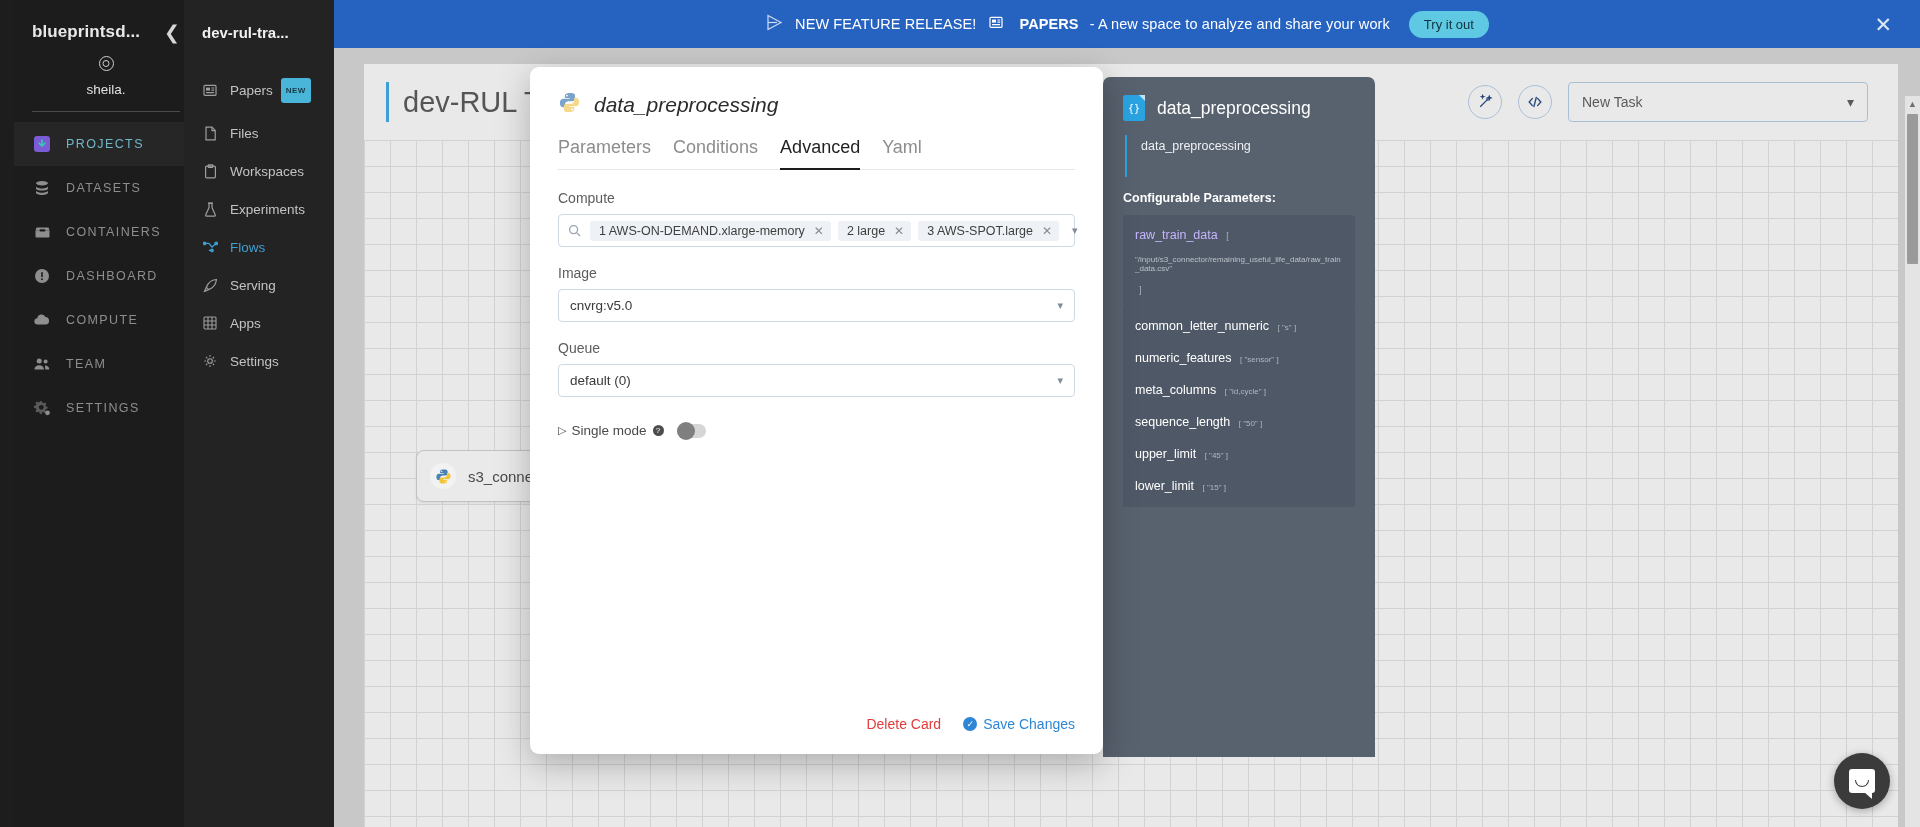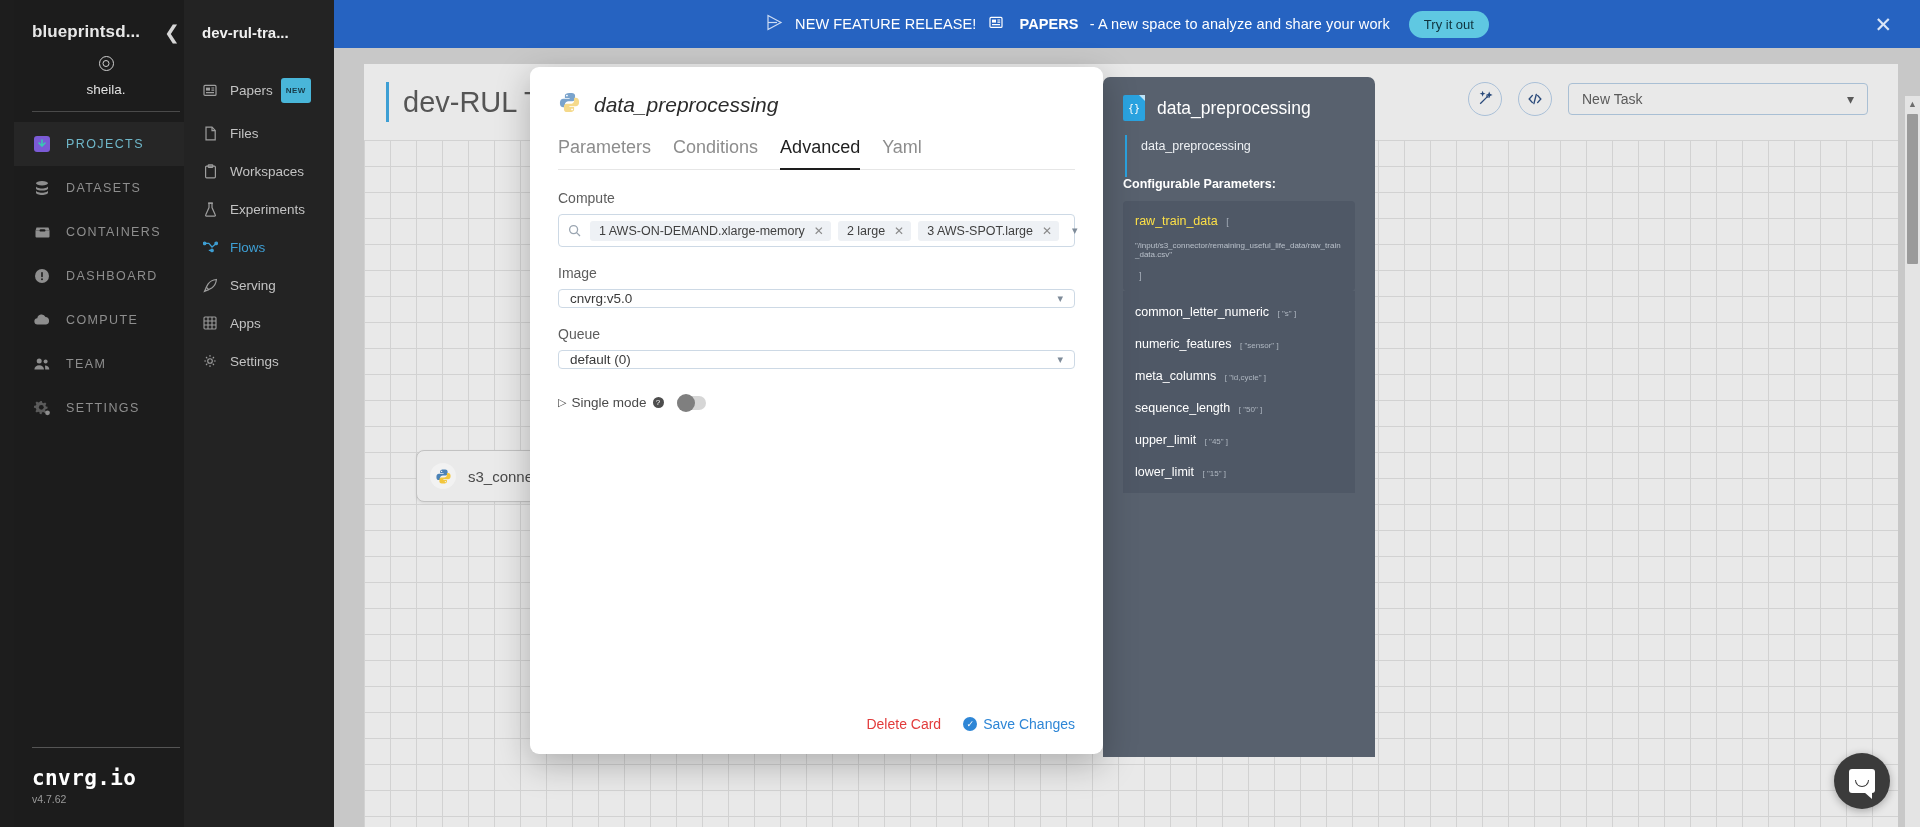--- a/index.html
+++ b/index.html
@@ -94,21 +94,21 @@
   .page-head { display: flex; align-items: center; height: 76px; padding: 0 22px; gap: 14px; position: relative; }
   .title-bar { width: 3px; height: 40px; background: #3e9fd4; }
   .page-title { font-size: 29px; color: #555; font-weight: 400; }
   .head-right { position: absolute; right: 30px; top: 18px; display: flex; align-items: center; gap: 16px; }
   .round-btn {
     width: 34px; height: 34px; border-radius: 50%; border: 1px solid #a9c0d8;
     background: transparent; display: flex; align-items: center; justify-content: center;
     color: #2a4a7a; cursor: pointer;
   }
   .task-select {
-    width: 300px; height: 32px; border: 1px solid #a9bfd4; border-radius: 4px;
+    width: 300px; height: 40px; border: 1px solid #a9bfd4; border-radius: 4px;
     background: transparent; display: flex; align-items: center; justify-content: space-between;
     padding: 0 13px; color: #5a5a5a; font-size: 14px; cursor: pointer;
   }
   .canvas {
     position: absolute; left: 0; top: 76px; right: 0; bottom: 0;
     background-color: #e9e9e9;
     background-image:
       linear-gradient(to right, #d2d2d2 1px, transparent 1px),
       linear-gradient(to bottom, #d2d2d2 1px, transparent 1px);
     background-size: 26px 26px;
@@ -160,21 +160,21 @@
   }
   .search-ico { color: #9aa5b1; flex: 0 0 15px; display: flex; align-items: center; }
   .chip {
     display: flex; align-items: center; gap: 9px;
     background: #eef1f5; border-radius: 3px; padding: 3px 7px 3px 9px;
     font-size: 12.5px; color: #3f3f3f; white-space: nowrap;
   }
   .chip .x { color: #8a8a8a; font-size: 12px; cursor: pointer; }
   .select-caret { margin-left: auto; color: #7e8b99; font-size: 11px; padding-left: 6px; }
   .select-input {
-    height: 19px; border: 1px solid #cdd9e5; border-radius: 4px; background: #fff;
+    height: 33px; border: 1px solid #cdd9e5; border-radius: 4px; background: #fff;
     display: flex; align-items: center; justify-content: space-between;
     padding: 0 11px; font-size: 13.5px; color: #3a3a3a; cursor: pointer;
   }
   .single-mode-row { display: flex; align-items: center; gap: 13px; margin-top: 26px; }
   .sm-label { display: flex; align-items: center; gap: 5px; font-size: 13.5px; color: #4a4a4a; }
   .sm-tri { color: #3a3a3a; font-size: 11px; }
   .sm-help {
     width: 11px; height: 11px; border-radius: 50%; background: #4d4d4d; color: #fff;
     font-size: 8px; display: inline-flex; align-items: center; justify-content: center;
     vertical-align: 4px; margin-left: 1px;
@@ -203,23 +203,23 @@
     width: 22px; height: 26px; background: #2aa3e0; border-radius: 2px;
     display: flex; align-items: center; justify-content: center;
     font-size: 10px; color: #fff; font-family: "DejaVu Sans Mono", monospace; position: relative;
   }
   .ip-json-ico::after {
     content:""; position:absolute; right:0; top:0; border-width: 0 6px 6px 0;
     border-style: solid; border-color: transparent #bfe4f7 transparent transparent;
   }
   .ip-title { font-size: 17.5px; color: #ffffff; }
   .ip-desc { border-left: 2.5px solid #2aa3e0; padding: 4px 0 24px 14px; margin: 14px 0 0 2px; font-size: 12.5px; color: #eef1f4; }
-  .ip-section { font-size: 12.5px; font-weight: 700; color: #ffffff; }
+  .ip-section { font-size: 12.5px; font-weight: 700; color: #ffffff; margin-top: 14px; }
   .param-card { background: #4f5866; border-radius: 4px; margin-top: 10px; padding: 10px 12px; }
-  .param-name { font-size: 12.5px; color: #fde047; }
+  .param-name { font-size: 12.5px; color: #c4b5fd; }
   .param-brk { font-size: 9px; color: #aab2bd; margin-left: 4px; }
   .param-val { font-size: 8px; color: #b9c0ca; margin: 12px 0; word-break: break-all; }
   .param-row { padding: 9px 12px 0 12px; font-size: 12.5px; color: #ffffff; background: #4f5866; }
   .param-row:last-child { padding-bottom: 10px; }
   .param-inline-val { font-size: 8px; color: #b0b8c2; margin-left: 5px; }
 
   
   .chat-fab {
     position: absolute; right: 30px; bottom: 18px; width: 56px; height: 56px;
     border-radius: 50%; background: #3b3b3b; display: flex; align-items: center; justify-content: center;
@@ -321,25 +321,20 @@
       <span class="nav-ico">
         <svg width="18" height="18" viewBox="0 0 18 18" fill="#8e8e8e">
             <path d="M7 2.2 8.9 2l.4 1.7 1.3.6 1.5-.9 1.3 1.4-1 1.4.5 1.3 1.7.3-.2 1.9-1.7.2-.6 1.3.9 1.5-1.4 1.3-1.4-1-1.3.5-.3 1.7-1.9-.2-.2-1.7-1.3-.6-1.5.9-1.3-1.4 1-1.4L2.6 9 .9 8.7l.2-1.9L2.8 6.6l.6-1.3-.9-1.5 1.4-1.3L5.3 3.5 6.6 3z" opacity=".55"></path>
             <circle cx="8.3" cy="8.3" r="2.4" fill="#1c1c1c"></circle>
             <circle cx="14.5" cy="13.8" r="2.4"></circle>
           </svg>
       </span>
       <span>SETTINGS</span>
     </div>
 
-    <div class="brand-block">
-      <div class="brand-rule"></div>
-      <div class="brand-name">cnvrg.io</div>
-      <div class="brand-ver">v4.7.62</div>
-    </div>
   </div>
 
   <div class="project-sidebar">
     <div class="project-title">dev-rul-tra...</div>
 
     <div class="p-item">
       <span class="p-ico">
         <svg width="14" height="13" viewBox="0 0 14 13" fill="none" stroke="#9e9e9e" stroke-width="1.2">
             <rect x="1" y="1.4" width="12" height="10" rx="1"></rect>
             <rect x="3" y="3.6" width="4" height="3" fill="#9e9e9e" stroke="none"></rect>

